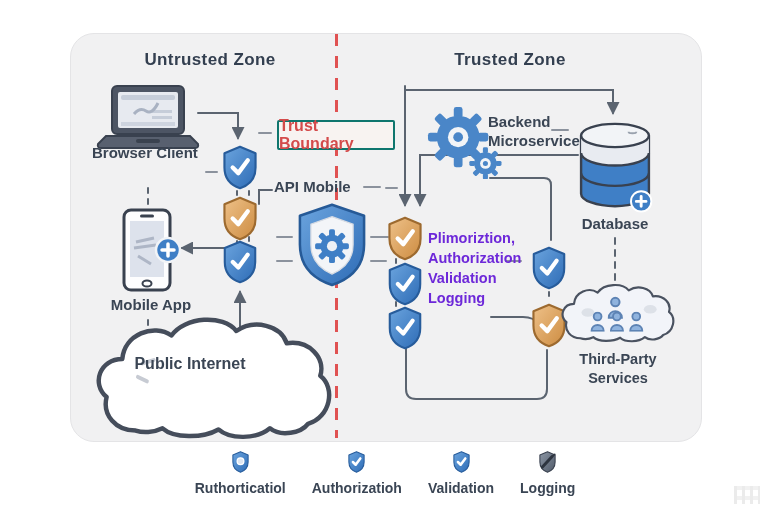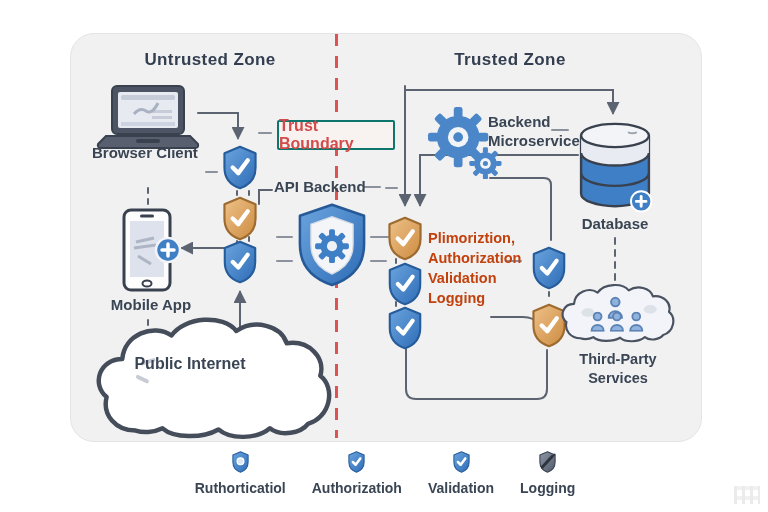--- a/index.html
+++ b/index.html
@@ -26,21 +26,21 @@
   .tb-box{
     left:277px;top:120px;width:114px;height:26px;z-index:3;
     background:#f8f3f1;border:2px solid #0f766e;border-radius:2px;
     color:#d44b4b;font-size:16px;font-weight:700;
     display:flex;align-items:center;justify-content:center;
   }
   .conn{left:0;top:0;z-index:1;pointer-events:none;}
   .node{z-index:2;}
   svg.ovis{overflow:visible;}
   .fn-list{left:428px;top:228px;width:120px;z-index:2;}
-  .fn-list div{font-size:14.5px;font-weight:700;line-height:20px;color:#c2410c;}
+  .fn-list div{font-size:14.5px;font-weight:700;line-height:20px;color:#6d28d9;}
   .legend{
     left:70px;top:451px;width:630px;z-index:2;
     display:flex;justify-content:center;align-items:center;gap:26px;
   }
   .legend-item{display:flex;align-items:center;gap:7px;flex-direction:column;}
   .legend-item span{font-size:14px;font-weight:600;color:#3a4554;}
   .watermark{
     right:8px;bottom:8px;width:26px;height:18px;opacity:.55;
     background:
       repeating-linear-gradient(to right,#dcdcdc 0 3px,transparent 3px 8px),
@@ -161,21 +161,21 @@
 </svg>
 <svg class="abs node" style="left:221px;top:196px" width="38" height="45" viewBox="0 0 44 52">
   <use href="#sym-shield" fill="url(#gOrange)" stroke="#9d6a2f"></use>
   <path d="M13.5,26 L20,32.5 L31,17.5" stroke="#fff" stroke-width="5" fill="none" stroke-linecap="round" stroke-linejoin="round"></path>
 </svg>
 <svg class="abs node" style="left:221px;top:240px" width="38" height="44" viewBox="0 0 44 52">
   <use href="#sym-shield" fill="url(#gBlue)" stroke="#275c9b"></use>
   <path d="M13.5,26 L20,32.5 L31,17.5" stroke="#fff" stroke-width="5" fill="none" stroke-linecap="round" stroke-linejoin="round"></path>
 </svg>
 
-<div class="abs lbl" style="left:274px;top:178px;width:100px;font-size:15px;">API Backend</div>
+<div class="abs lbl" style="left:274px;top:178px;width:100px;font-size:15px;">API Mobile</div>
 <svg class="abs node" style="left:294px;top:202px;z-index:2" width="76" height="85" viewBox="0 0 90 100">
   <path d="M45,3 L83,16 V50 C83,77 66,91 45,98 C24,91 7,77 7,50 V16 Z" fill="url(#gBlue)" stroke="#265a97" stroke-width="3" stroke-linejoin="round"></path>
   <path d="M45,17 L70,26 V50 C70,69 59,79 45,85 C31,79 20,69 20,50 V26 Z" fill="#f3f5f8" stroke="#d6dbe3" stroke-width="1.5"></path>
   <g transform="translate(45,52)">
     <g fill="#3f7fc6">
       <rect x="-3.5" y="-20" width="7" height="9" rx="2"></rect>
       <rect x="-3.5" y="-20" width="7" height="9" rx="2" transform="rotate(45)"></rect>
       <rect x="-3.5" y="-20" width="7" height="9" rx="2" transform="rotate(90)"></rect>
       <rect x="-3.5" y="-20" width="7" height="9" rx="2" transform="rotate(135)"></rect>
       <rect x="-3.5" y="-20" width="7" height="9" rx="2" transform="rotate(180)"></rect>

